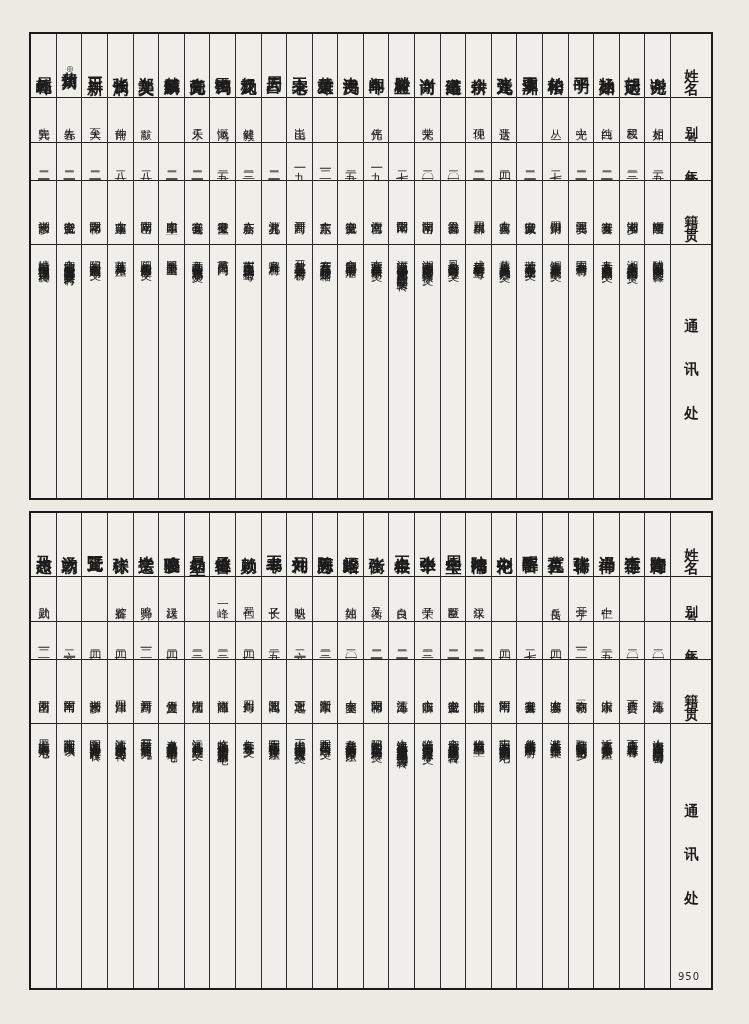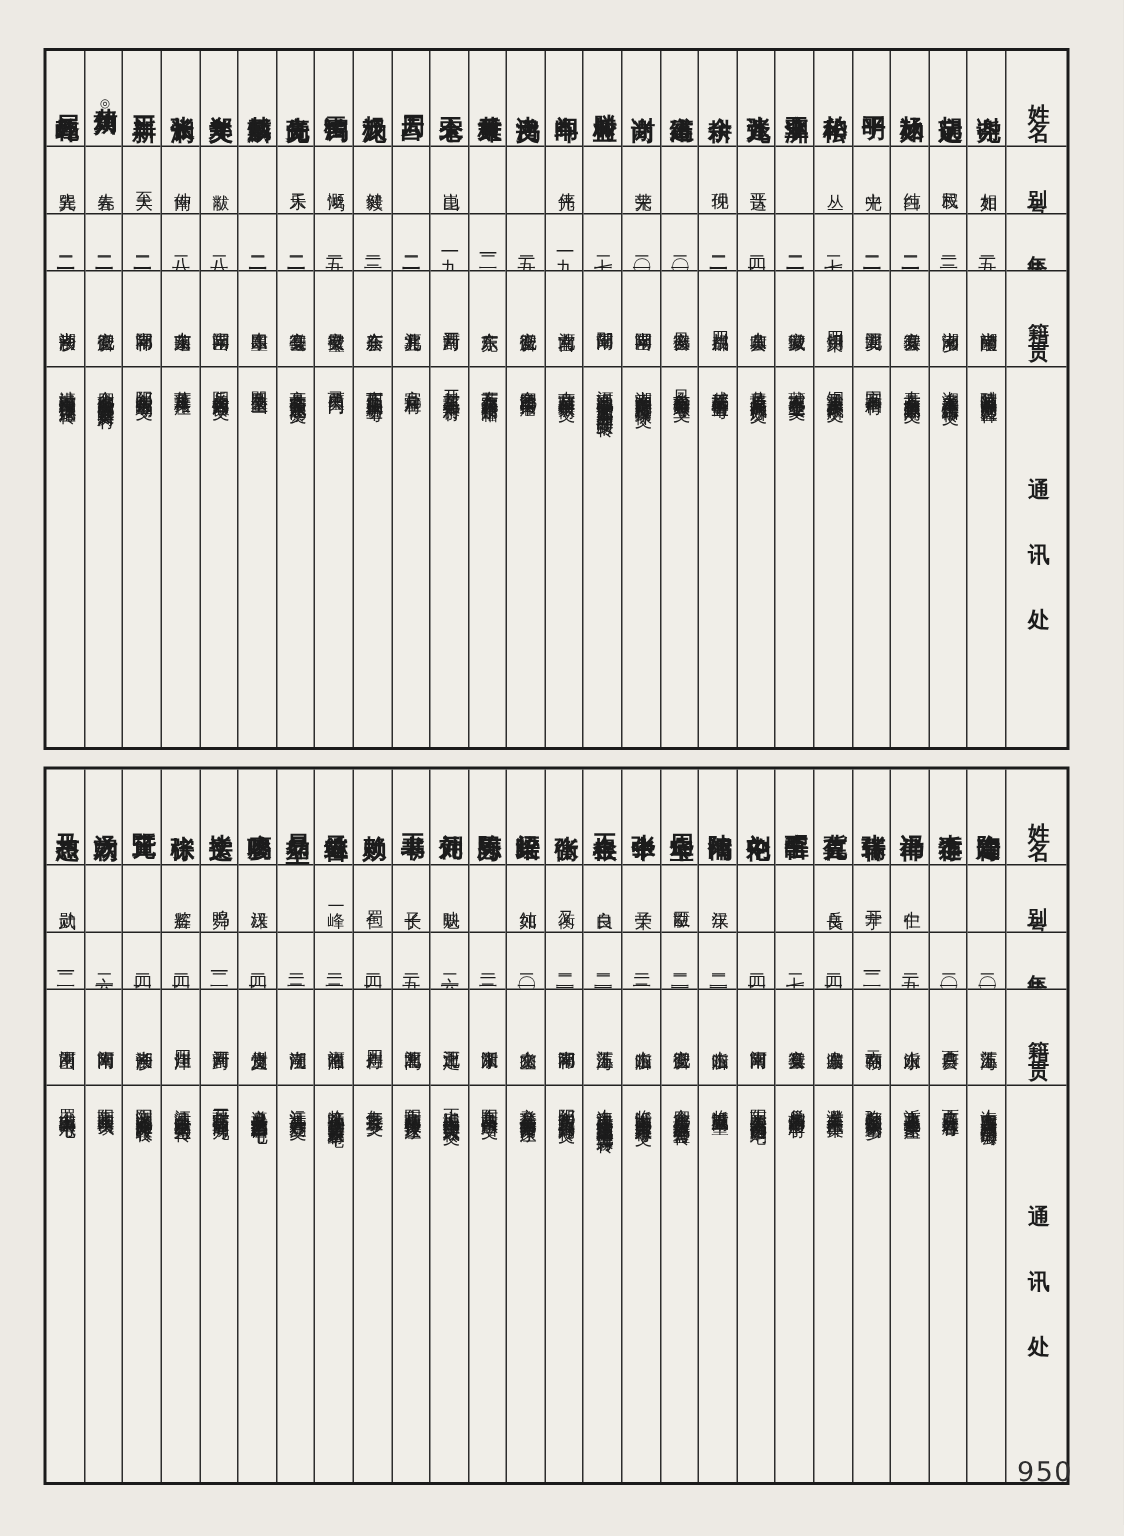--- a/index.html
+++ b/index.html
@@ -49,21 +49,21 @@
   .col-header .cell-alias  { font-size:13px;   letter-spacing:0.45em; padding-top:4px; }
   .col-header .cell-age    { font-size:13px;   letter-spacing:0.25em; padding-top:3px; }
   .col-header .cell-native { font-size:14px;   letter-spacing:0.9em;  padding-top:8px; }
   .col-header .cell-address{ font-size:14.5px; letter-spacing:3em; justify-content:center; padding-top:0; }
 
   .note-mark { font-size:8px; letter-spacing:0; margin-top:1px; }
 
   .page-number {
     position:absolute; left:678px; top:971px;
     font-family:"DejaVu Sans", sans-serif;
-    font-size:18px; color:#2e2e2e; letter-spacing:1px;
+    font-size:10px; color:#2e2e2e; letter-spacing:1px;
   }
 </style>
 </head>
 <body>
 
 <div class="page">
 
   <div class="scan-table table-top" id="table-top">
     <div class="col col-header">
       <div class="cell cell-name vtext">姓名</div>

